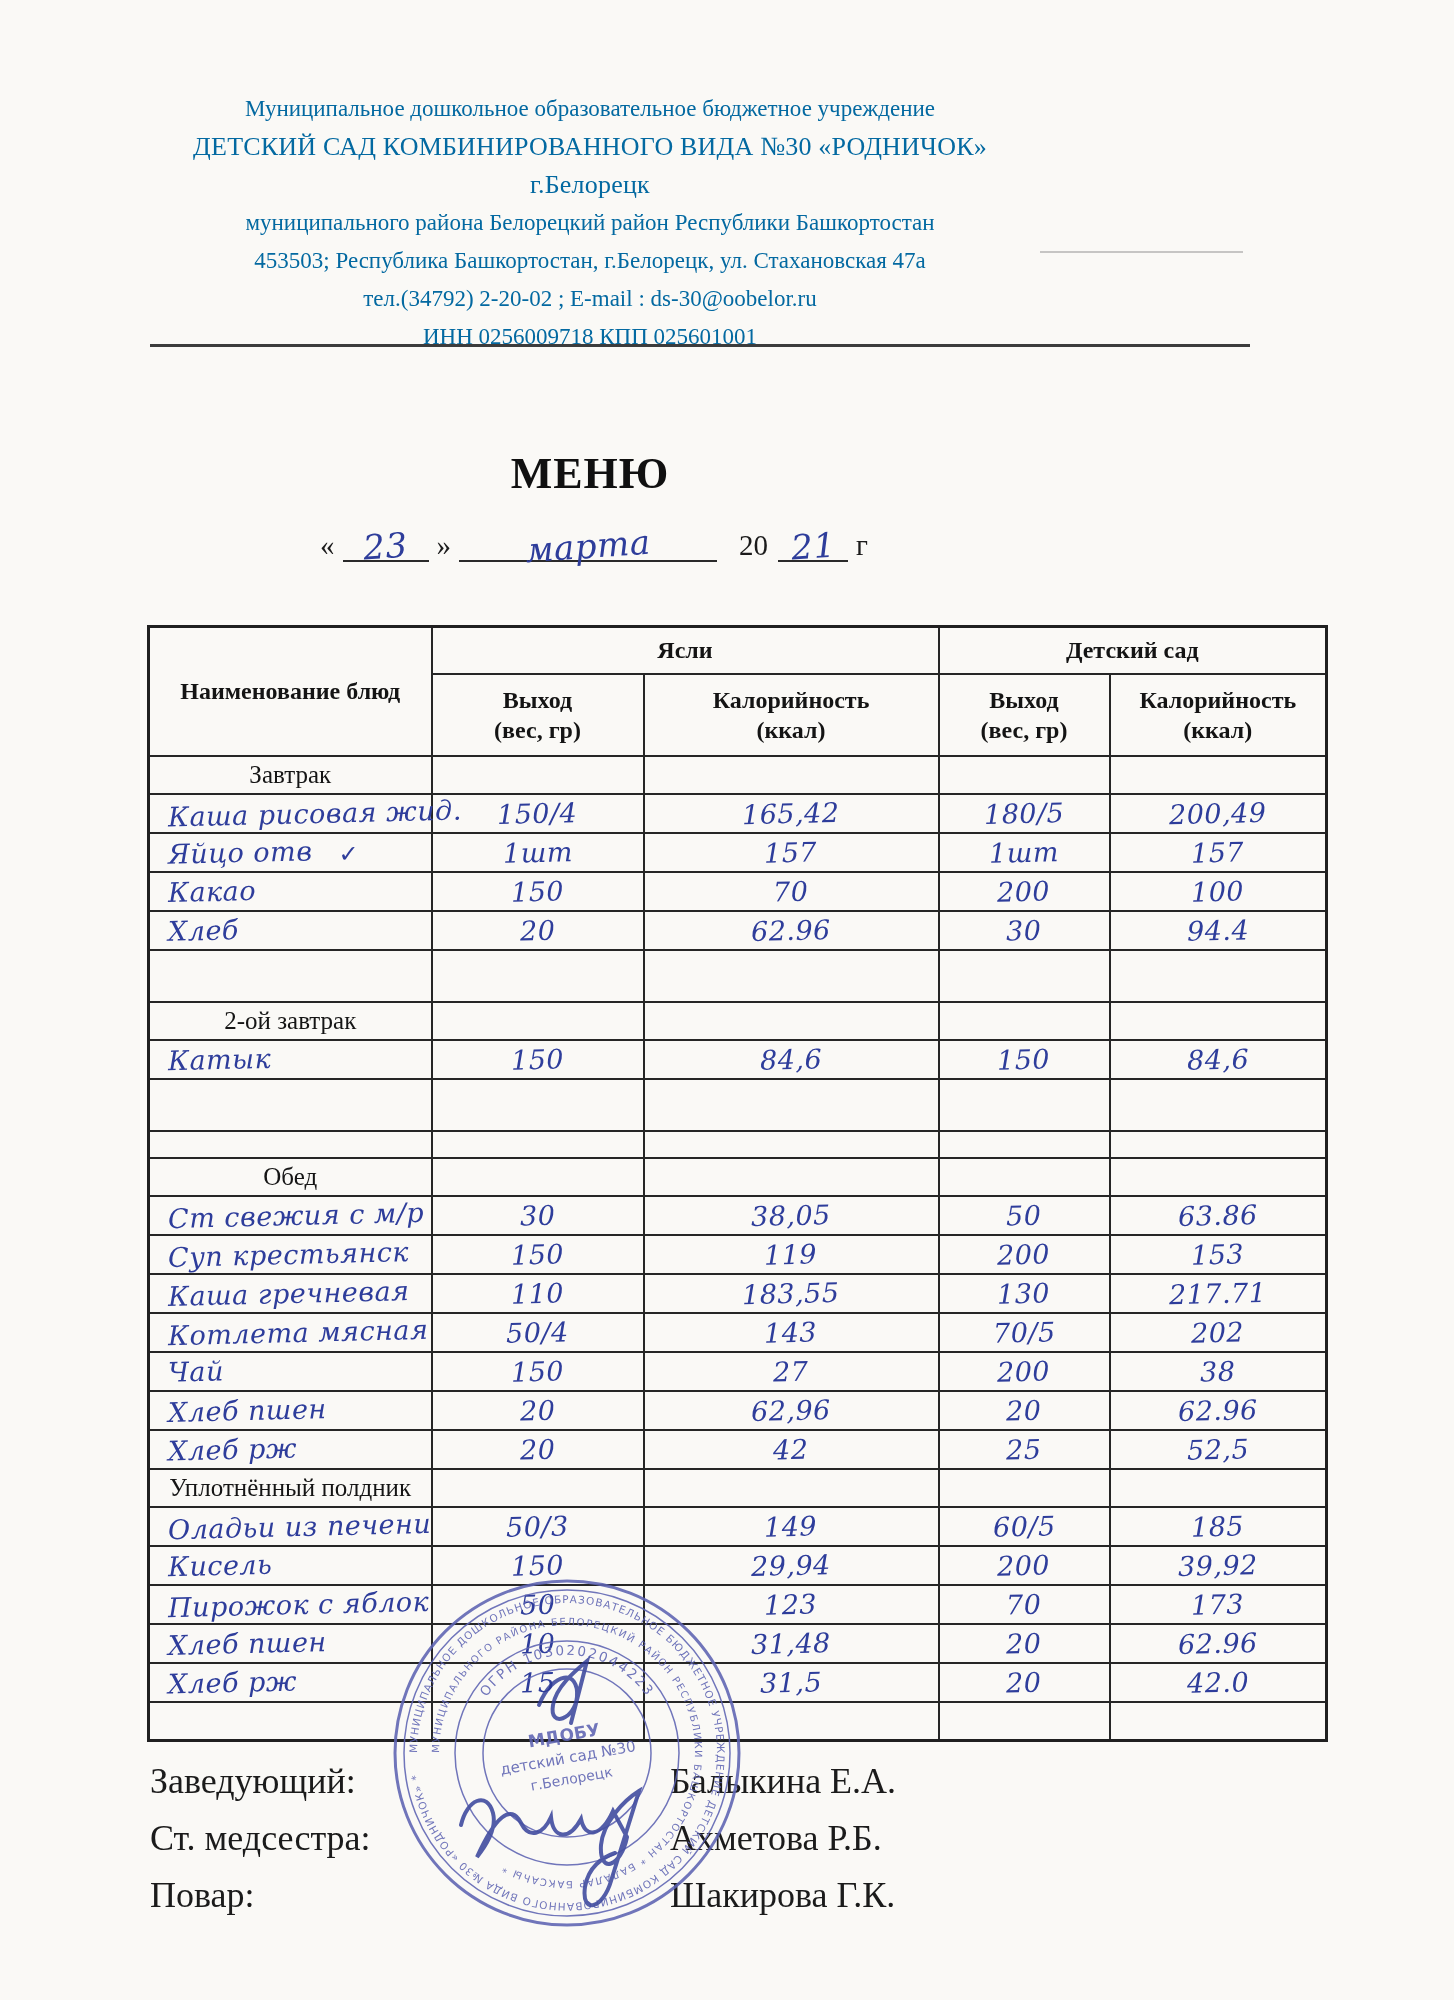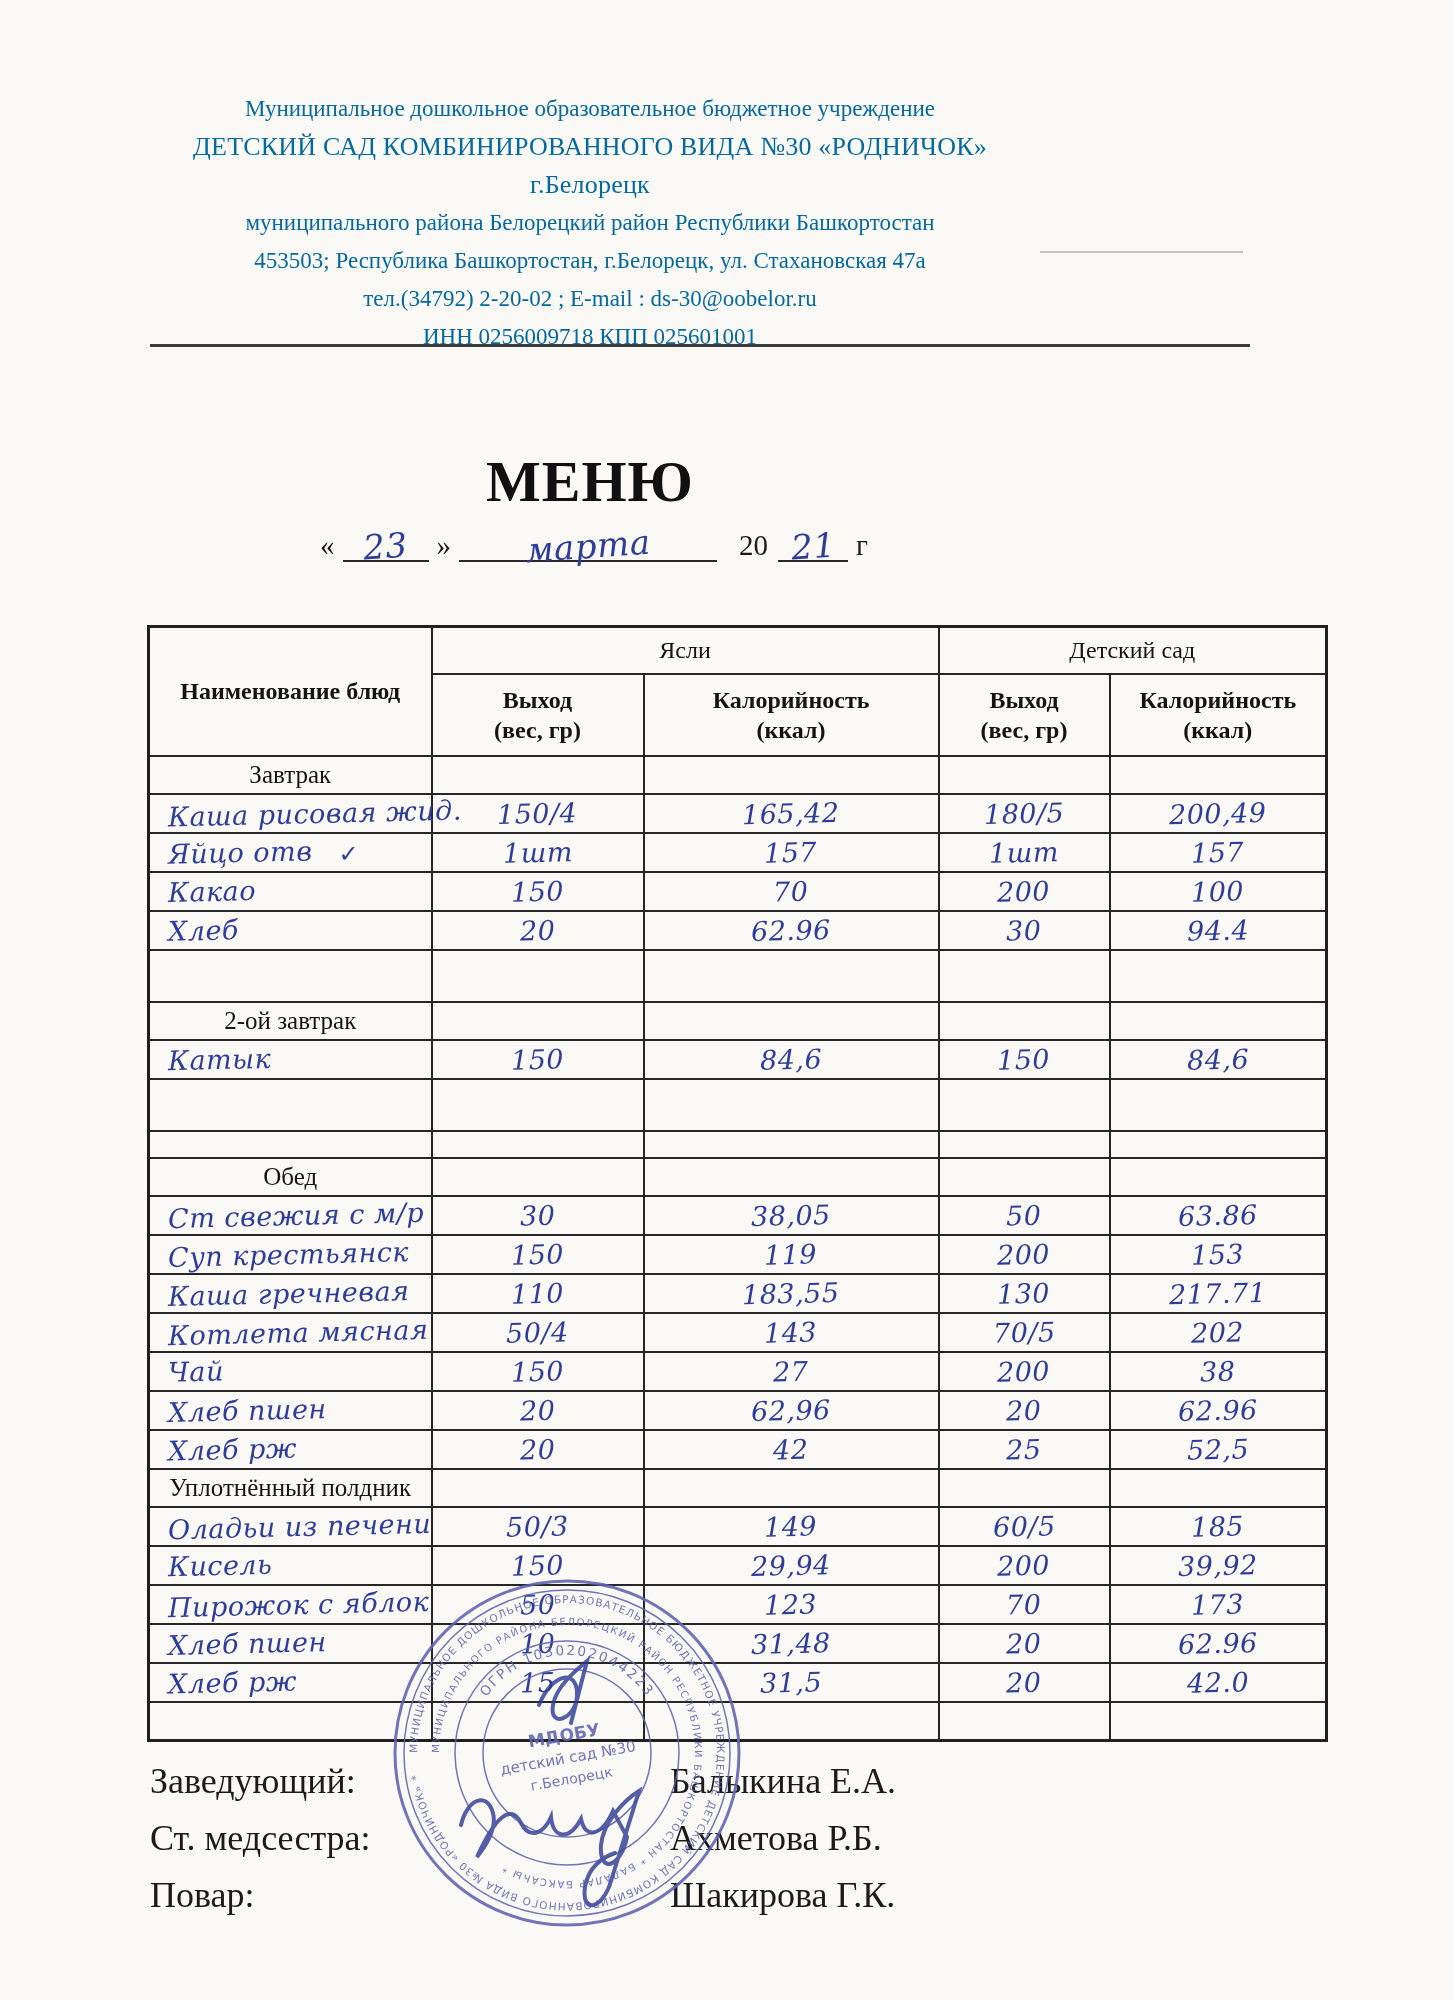--- a/index.html
+++ b/index.html
@@ -22,21 +22,21 @@
     position:absolute;left:1040px;top:251px;width:203px;height:2px;
     background:#9a9a9a;opacity:.55;
   }
   .header-rule{
     position:absolute;left:150px;top:344px;width:1100px;height:3px;
     background:#3c3c3c;
   }
   
   .menu-title{
     position:absolute;left:150px;top:448px;width:880px;
-    text-align:center;font-size:58px;font-weight:bold;letter-spacing:1px;color:#101010;
+    text-align:center;font-size:44px;font-weight:bold;letter-spacing:1px;color:#101010;
   }
   .date-line{
     position:absolute;left:150px;top:528px;width:880px;
     display:flex;justify-content:center;align-items:flex-end;
     font-size:29px;color:#1b1b1b;
   }
   .date-line .slot{
     border-bottom:2.5px solid #2a2a2a;text-align:center;
     padding:0 4px 0 4px;line-height:30px;
   }
@@ -65,21 +65,21 @@
   table.menu col.c-yv{width:212px;}
   table.menu col.c-yk{width:295px;}
   table.menu col.c-dv{width:171px;}
   table.menu col.c-dk{width:217px;}
   table.menu td,table.menu th{
     border:2px solid #262626;
     padding:0;vertical-align:middle;
     font-size:24px;overflow:visible;
   }
   table.menu{border:3px solid #202020;}
-  th.h-group{font-size:25px;font-weight:normal;height:45px;}
+  th.h-group{font-size:25px;font-weight:bold;height:45px;}
   th.h-name{font-size:25px;font-weight:bold;vertical-align:top;padding-top:10px;}
   th.h-sub{font-weight:bold;height:80px;font-size:24px;line-height:30px;}
   tr.r-section{height:38px;}
   tr.r-section td:first-child{
     font-weight:normal;font-size:25px;text-align:center;color:#151515;
     font-family:"Liberation Serif", serif;white-space:nowrap;
   }
   tr.r-dish{height:39px;}
   tr.r-dish td{text-align:center;}
   tr.r-dish td.name-cell{text-align:left;padding-left:18px;white-space:nowrap;}

